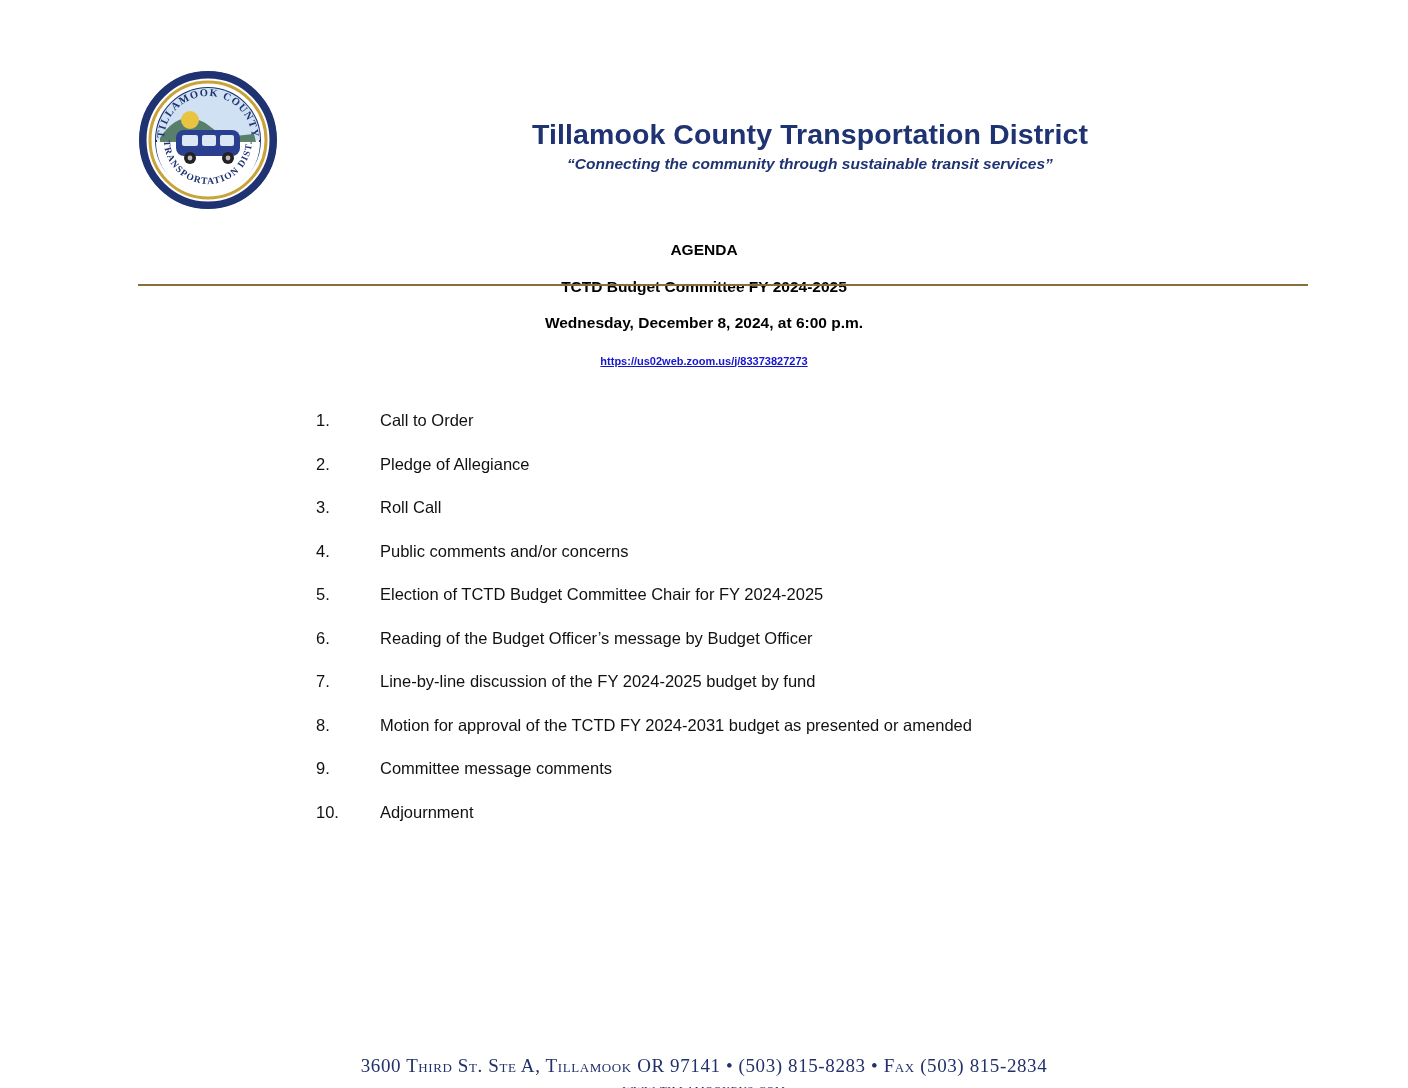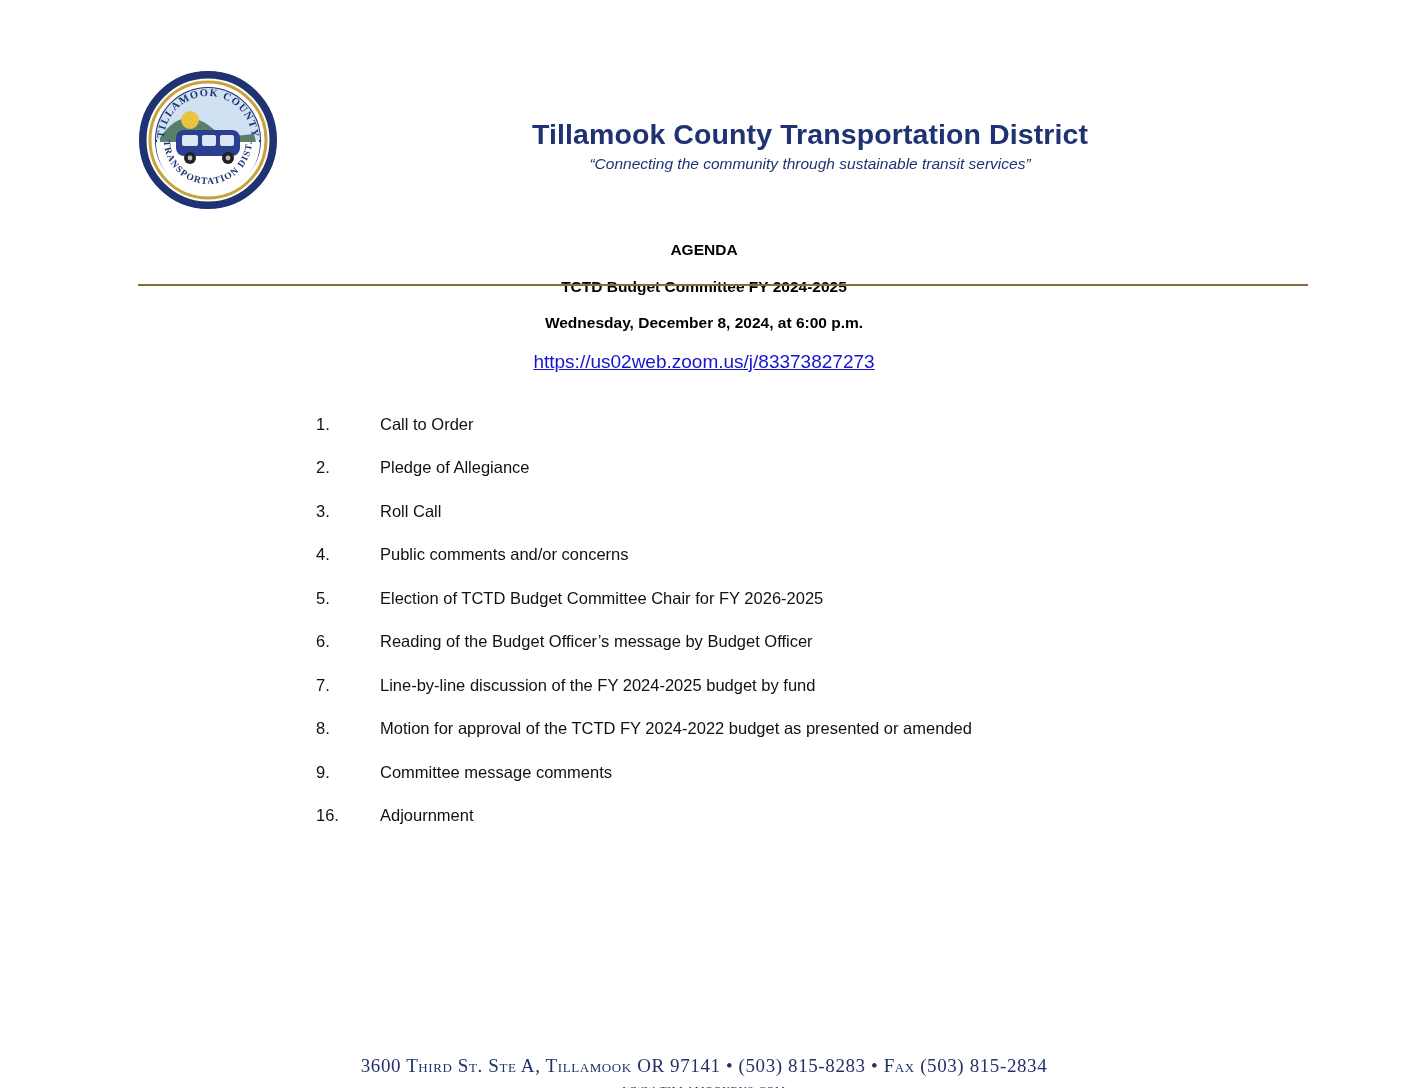--- a/index.html
+++ b/index.html
@@ -50,21 +50,21 @@
     font-size: 28.5px;
     font-weight: bold;
     color: #1f3372;
     letter-spacing: 0.1px;
     line-height: 1.15;
   }
   .org-tagline {
     margin-top: 4px;
     font-size: 15.5px;
     font-style: italic;
-    font-weight: normal;
+    font-weight: bold;
     color: #1f3372;
     text-align: center;
   }
 
   .rule {
     position: absolute;
     left: 138px;
     top: 222px;
     width: 1170px;
     height: 2px;
@@ -78,22 +78,22 @@
     font-size: 15.5px;
     font-weight: bold;
     line-height: 1;
   }
   .agenda-head .line {
     margin-bottom: 21px;
   }
   .zoom-link {
     color: #1515cf;
     text-decoration: underline;
-    font-weight: normal;
-    font-size: 19px;
+    font-weight: bold;
+    font-size: 11px;
   }
 
   
   .items {
     margin-top: 44px;
     padding-left: 316px;
   }
   .item {
     display: flex;
     align-items: baseline;
@@ -198,40 +198,40 @@
     <div class="item">
       <div class="item-num">3.</div>
       <div class="item-text">Roll Call</div>
     </div>
     <div class="item">
       <div class="item-num">4.</div>
       <div class="item-text">Public comments and/or concerns</div>
     </div>
     <div class="item">
       <div class="item-num">5.</div>
-      <div class="item-text">Election of TCTD Budget Committee Chair for FY 2026-2025</div>
+      <div class="item-text">Election of TCTD Budget Committee Chair for FY 2024-2025</div>
     </div>
     <div class="item">
       <div class="item-num">6.</div>
       <div class="item-text">Reading of the Budget Officer’s message by Budget Officer</div>
     </div>
     <div class="item">
       <div class="item-num">7.</div>
       <div class="item-text">Line-by-line discussion of the FY 2024-2025 budget by fund</div>
     </div>
     <div class="item">
       <div class="item-num">8.</div>
-      <div class="item-text">Motion for approval of the TCTD FY 2024-2022 budget as presented or amended</div>
+      <div class="item-text">Motion for approval of the TCTD FY 2024-2031 budget as presented or amended</div>
     </div>
     <div class="item">
       <div class="item-num">9.</div>
       <div class="item-text">Committee message comments</div>
     </div>
     <div class="item">
-      <div class="item-num">16.</div>
+      <div class="item-num">10.</div>
       <div class="item-text">Adjournment</div>
     </div>
   </div>
 
   <div class="footer">
     <div class="footer-line1">3600 Third St. Ste A, Tillamook OR  97141 • (503) 815-8283 • Fax (503) 815-2834</div>
     <div class="footer-line2">www.tillamookbus.com</div>
   </div>
 
 </div>

